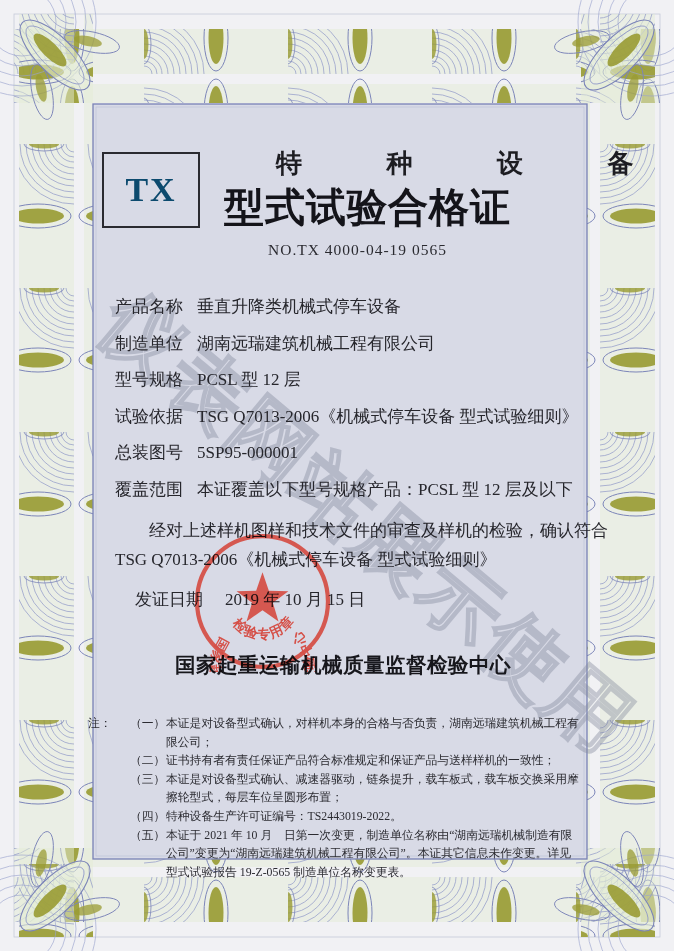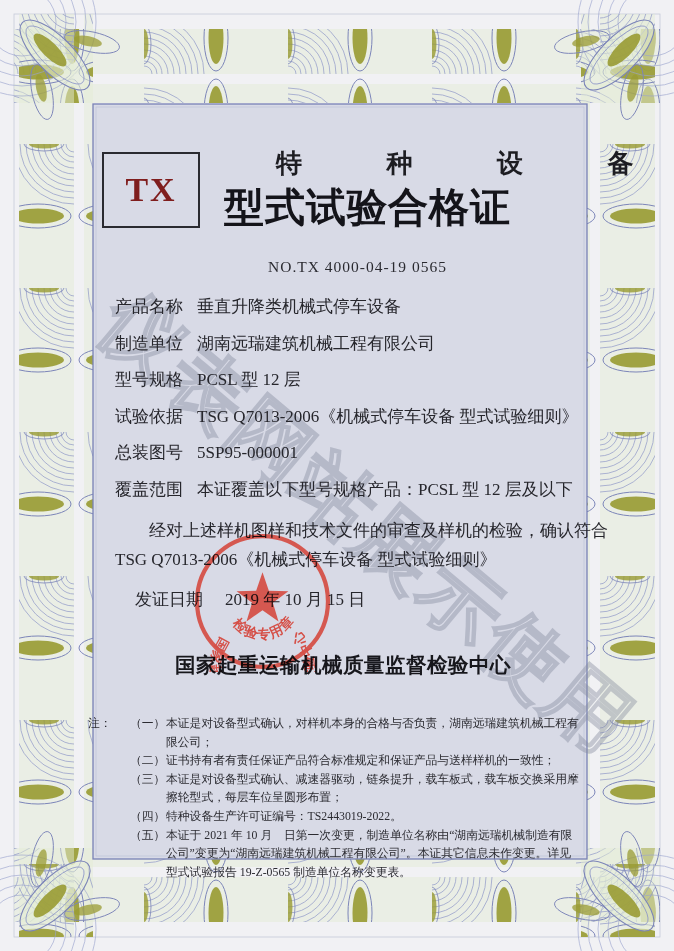--- a/index.html
+++ b/index.html
@@ -9,31 +9,31 @@
     font-family:"Liberation Serif","DejaVu Serif",serif;
     color:#26262c;
     box-shadow:inset 0 0 50px rgba(110,115,140,.18);
   }
   .layer{position:absolute;left:0;top:0;width:674px;height:951px;}
   .content{position:absolute;left:0;top:0;width:674px;height:951px;z-index:3;}
   .tx-box{
     position:absolute;left:102px;top:152px;width:94px;height:72px;
     border:2px solid #2a2a30;display:flex;align-items:center;justify-content:center;
   }
-  .tx-box span{font-size:34px;font-weight:bold;letter-spacing:2px;color:#7f1d1d;}
+  .tx-box span{font-size:34px;font-weight:bold;letter-spacing:2px;color:#0c4a6e;}
   .title-top{
     position:absolute;left:276px;top:146px;font-size:26px;color:#1d1d22;
     letter-spacing:39px;white-space:nowrap;font-weight:700;
   }
   .title-main{
     position:absolute;left:224px;top:180px;font-size:40px;color:#14141a;
     letter-spacing:1px;white-space:nowrap;font-weight:bold;font-family:Liberation Mono, monospace;
   }
   .cert-no{
-    position:absolute;left:268px;top:258px;font-size:15.5px;color:#2a2a30;
+    position:absolute;left:268px;top:241px;font-size:15.5px;color:#2a2a30;
     letter-spacing:1px;white-space:nowrap;
   }
   .fields{position:absolute;left:115px;top:295px;width:470px;}
   .frow{display:flex;align-items:baseline;height:36.5px;font-size:17px;white-space:nowrap;}
   .flabel{width:68px;flex:0 0 68px;color:#26262c;}
   .fvalue{margin-left:14px;color:#26262c;}
   .conclusion{position:absolute;left:115px;top:516px;width:460px;font-size:17px;line-height:29px;color:#26262c;}
   .conclusion .l1{text-indent:2em;white-space:nowrap;}
   .conclusion .l2{white-space:nowrap;}
   .issue-row{position:absolute;left:115px;top:588px;font-size:17px;display:flex;align-items:baseline;white-space:nowrap;}

